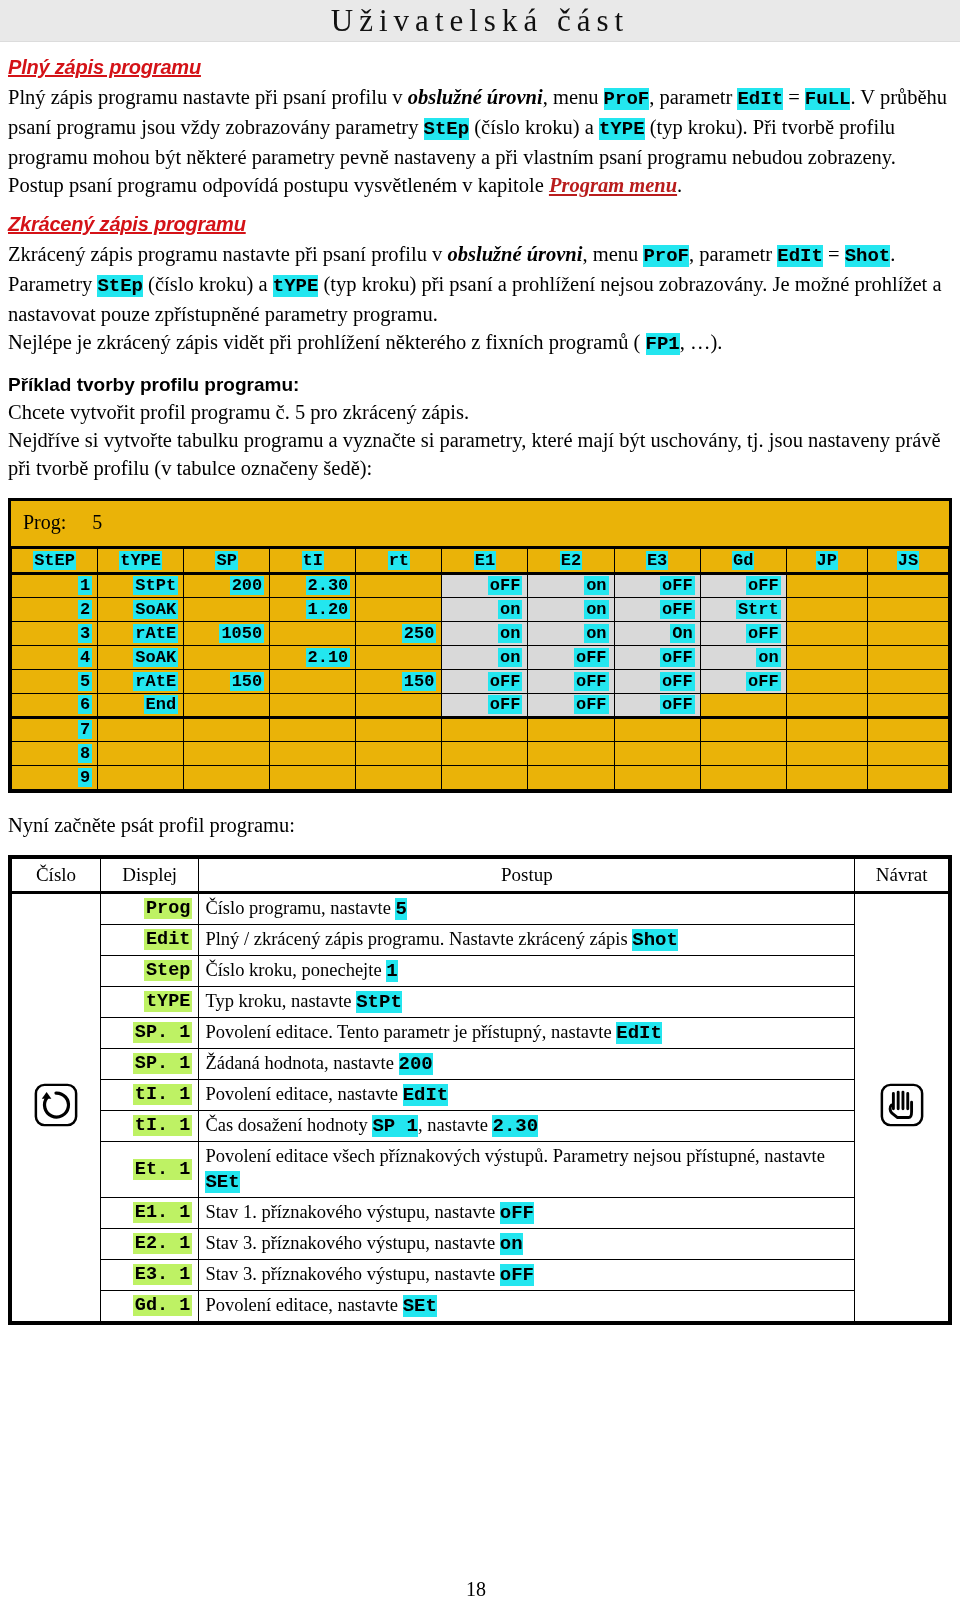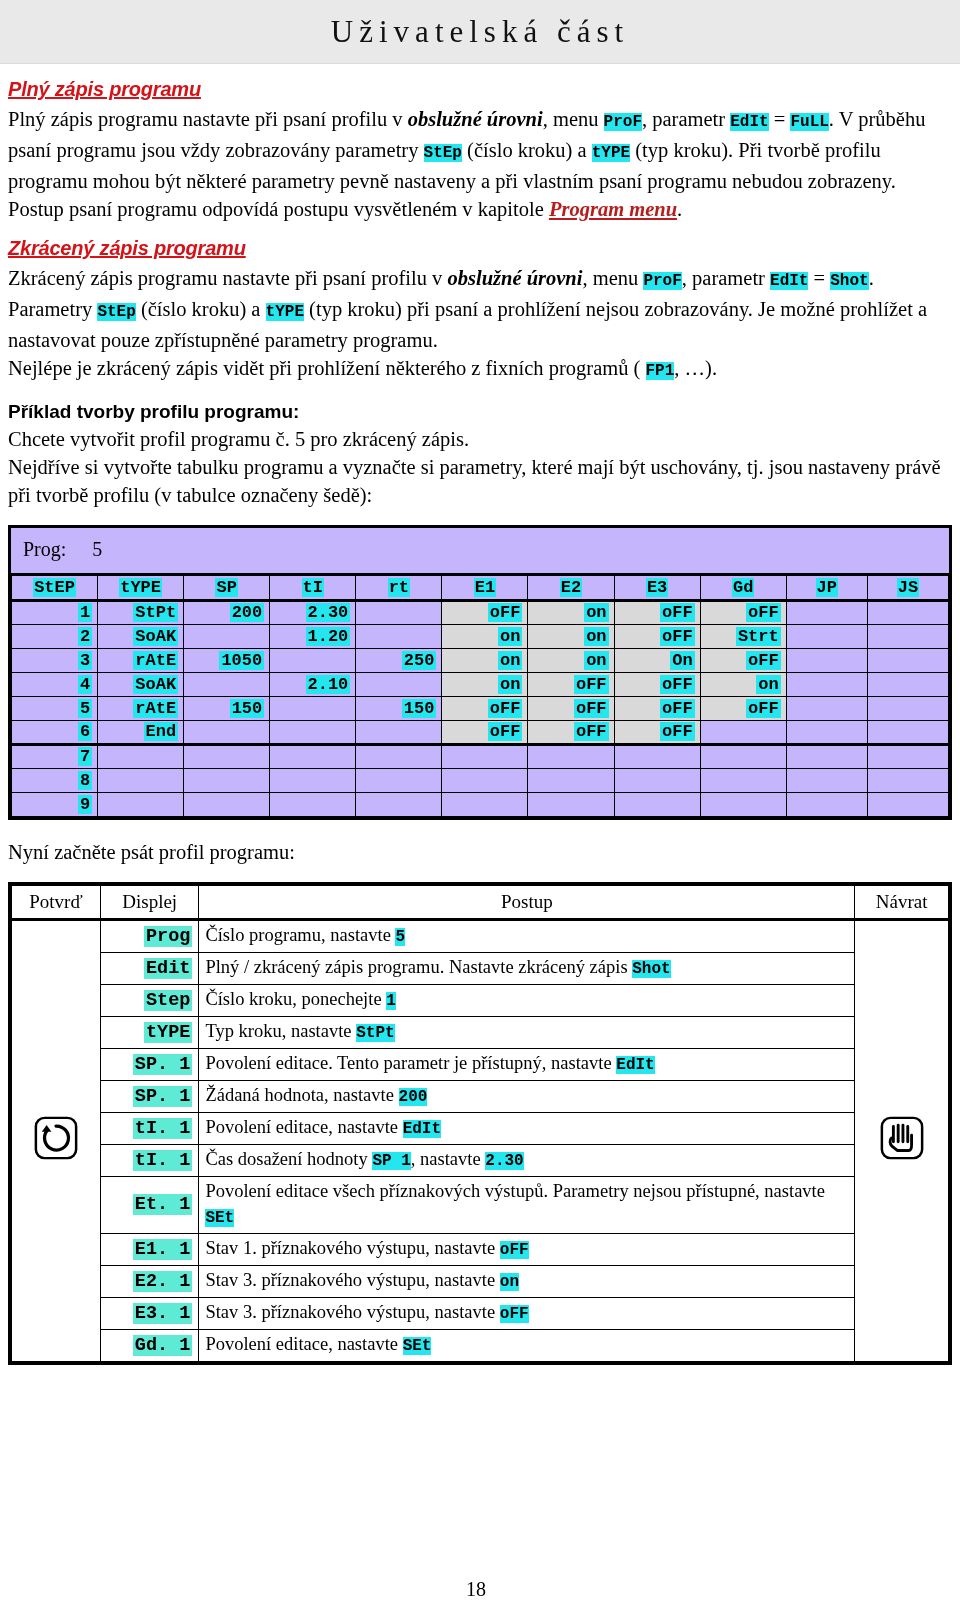--- a/index.html
+++ b/index.html
@@ -9,21 +9,21 @@
     height: 1617px;
     background: #ffffff;
     font-family: "Liberation Serif", serif;
     color: #000000;
     position: relative;
     overflow: hidden;
   }
 
   
   .banner {
-    height: 64px;
+    height: 42px;
     background: #e9e9e9;
     display: flex;
     align-items: center;
     justify-content: center;
     border-bottom: 1px solid #dcdcdc;
   }
   .banner-title {
     font-family: "Liberation Serif", serif;
     font-size: 31px;
     letter-spacing: 6px;
@@ -59,37 +59,37 @@
     font-size: 20.5px;
     line-height: 28px;
     margin: 0;
     text-align: left;
   }
 
   
   .mono {
     font-family: "Liberation Mono", monospace;
     font-weight: bold;
-    font-size: 16px;
+    font-size: 19px;
     letter-spacing: 0px;
   }
   .hl { background: #23e6ef; }
   .bi { font-weight: bold; font-style: italic; }
   .link {
     color: #b91c1c;
     font-weight: bold;
     font-style: italic;
     text-decoration: underline;
   }
 
   
   .prog-wrap {
     margin-top: 16px;
     border: 3px solid #000;
-    background: #c4b5fd;
+    background: #eab308;
   }
   .prog-head {
     padding: 10px 12px 12px 12px;
     font-size: 20px;
     border-bottom: 3px solid #000;
   }
   .prog-head .pnum {
     display: inline-block;
     margin-left: 26px;
   }
@@ -142,21 +142,21 @@
     padding: 5px 4px;
   }
   td.disp {
     text-align: right;
     font-family: "Liberation Mono", monospace;
     font-weight: bold;
     font-size: 18px;
     padding-right: 8px;
     white-space: nowrap;
   }
-  td.disp span { background:#5eead4; padding:0 2px; }
+  td.disp span { background:#bef264; padding:0 2px; }
   td.proc { text-align: left; line-height: 25px; }
   td.icon-cell { text-align:center; vertical-align: middle; border-right:1px solid #000; }
 
   .icon-box { display:inline-block; width:46px; height:46px; }
 
   .pagenum {
     position:absolute;
     bottom: 16px;
     left: 0; right: 8px;
     text-align:center;
@@ -349,21 +349,21 @@
   <div class="instr-wrap">
     <table class="instr">
       <colgroup>
         <col style="width:9.5%">
           <col style="width:10.5%">
           <col style="width:70%">
           <col style="width:10%">
       </colgroup>
       <thead>
         <tr>
-          <th>Potvrď</th>
+          <th>Číslo</th>
           <th>Displej</th>
           <th>Postup</th>
           <th>Návrat</th>
         </tr>
       </thead>
       <tbody>
           <tr>
             <td class="icon-cell" rowspan="13"><svg class="icon-box" viewBox="0 0 48 48">
                 <rect x="3" y="3" width="42" height="42" rx="9" ry="9" fill="none" stroke="#000" stroke-width="2.6"></rect>
                 <path d="M24 11.5 A12.5 12.5 0 1 1 14.5 16.5" fill="none" stroke="#000" stroke-width="3.4" stroke-linecap="round"></path>

